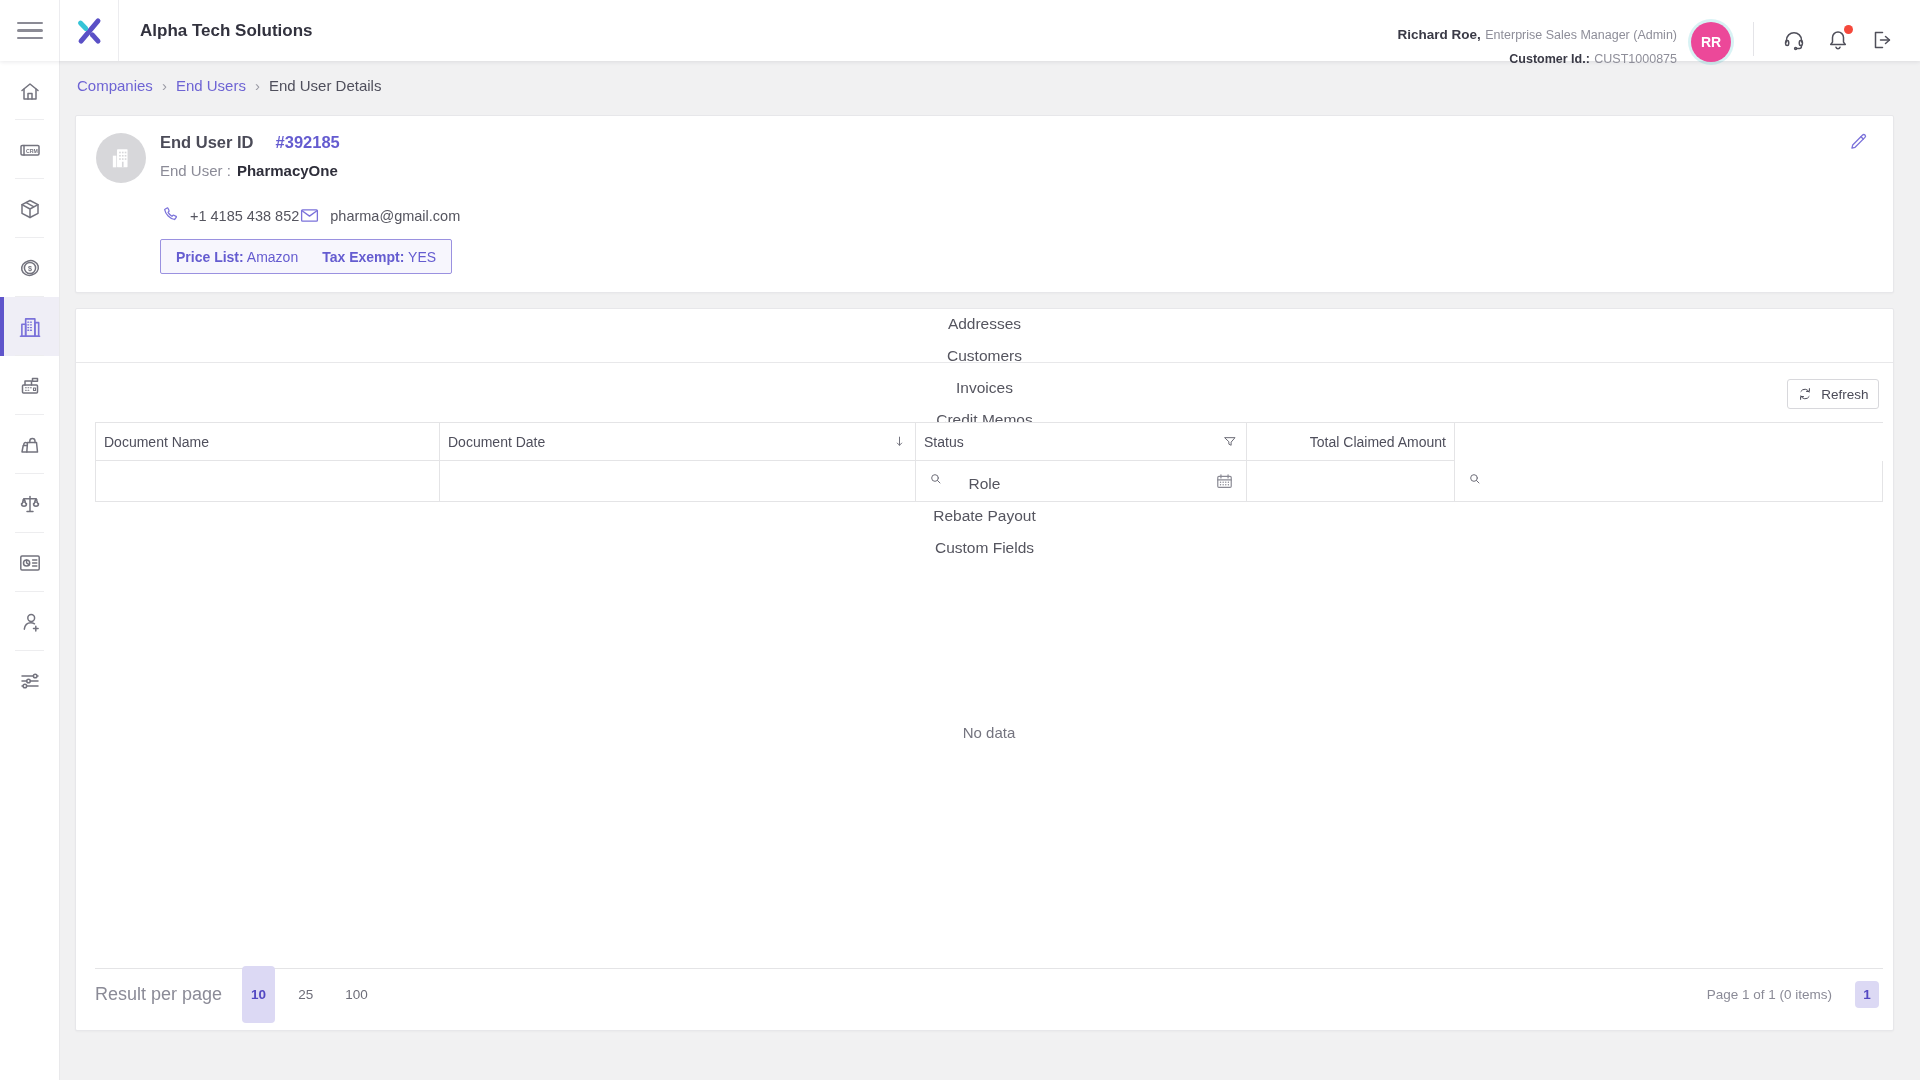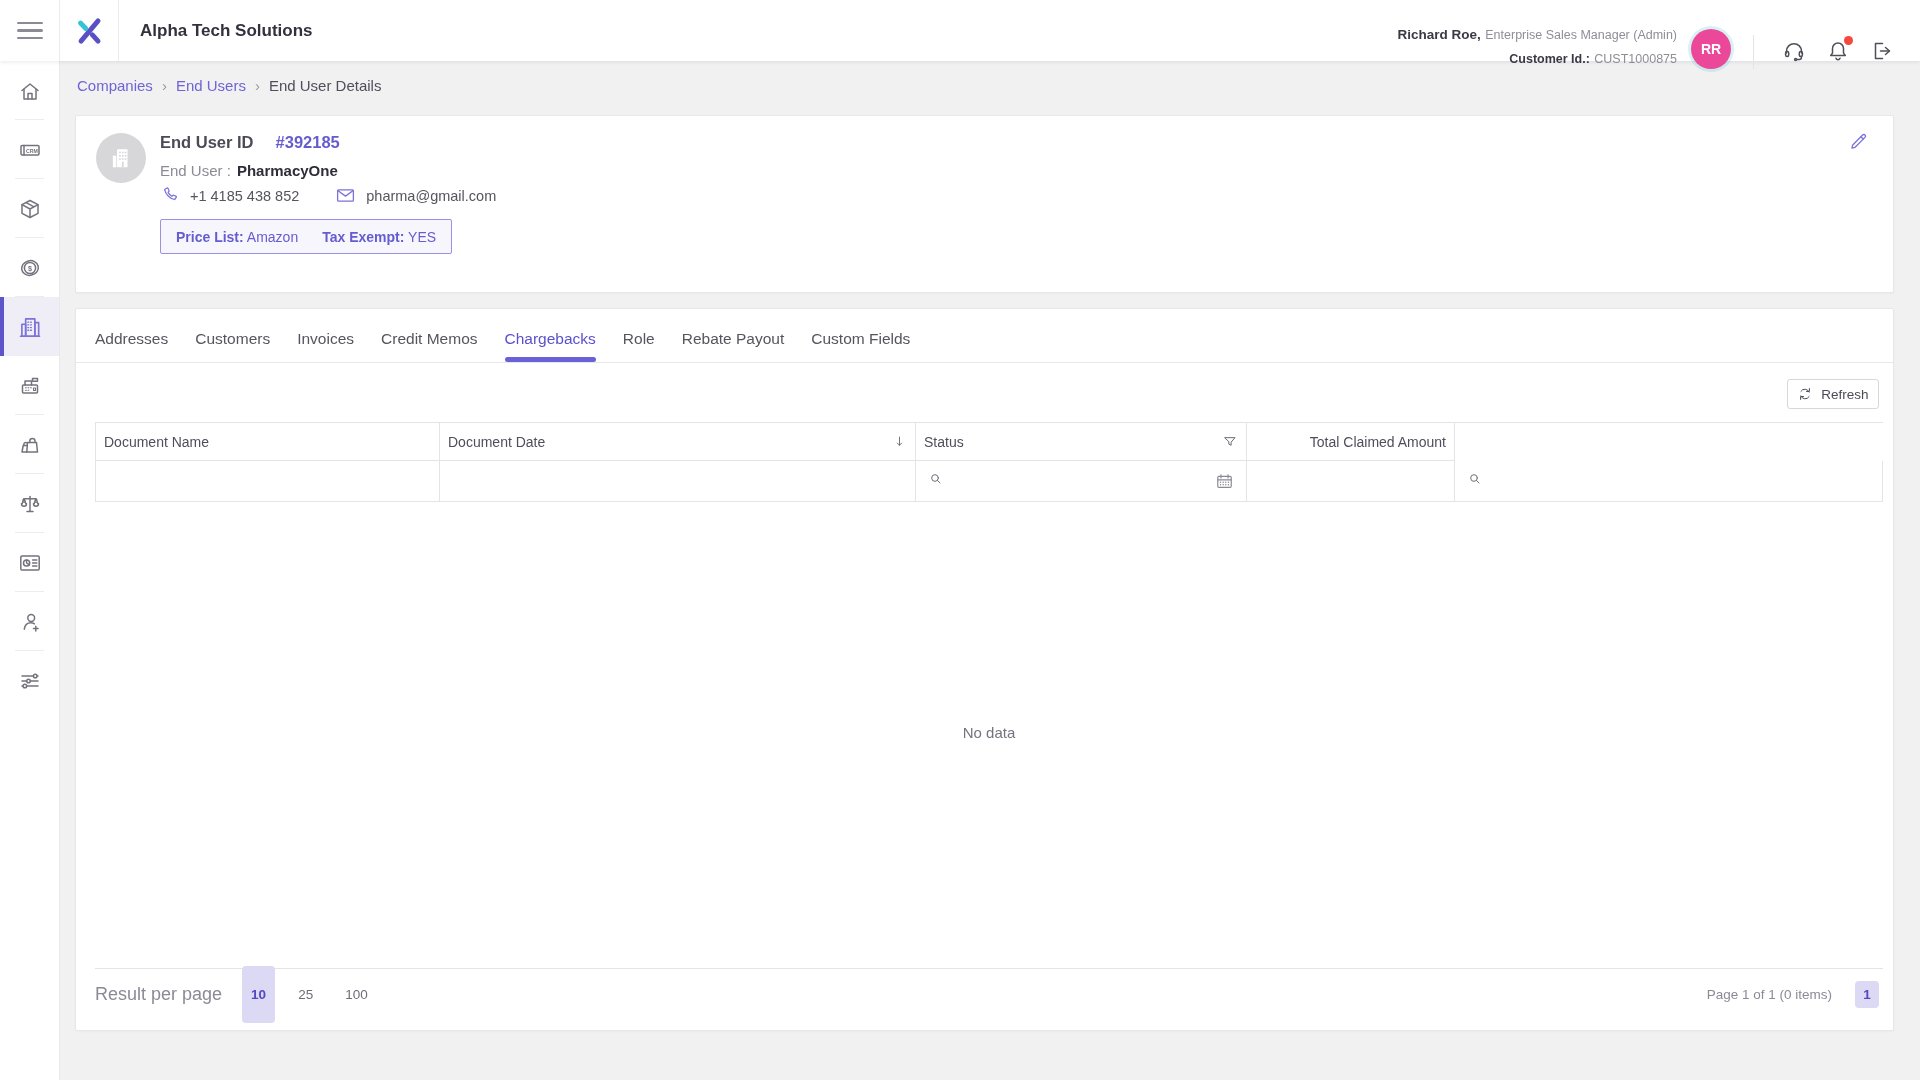--- a/index.html
+++ b/index.html
@@ -5,21 +5,21 @@
   html,body{margin:0;padding:0;}
   body{font-family:"Liberation Sans",sans-serif;background:#e9e9ec;}
   .app{position:relative;width:1920px;height:1080px;background:#f1f1f2;overflow:hidden;}
 
   
   .topbar{position:absolute;top:0;left:0;right:0;height:61px;background:#fff;box-shadow:0 1px 4px rgba(40,40,60,.10);z-index:20;display:flex;align-items:center;}
   .hamburger{width:59px;height:61px;background:none;border:0;cursor:pointer;display:flex;flex-direction:column;justify-content:center;align-items:center;gap:5px;}
   .hamburger span{display:block;width:26px;height:2.6px;background:#8b8b95;border-radius:2px;}
   .logo-cell{width:58px;height:61px;border-left:1px solid #ececef;border-right:1px solid #ececef;display:flex;align-items:center;justify-content:center;cursor:pointer;}
   .app-title{margin-left:21px;font-size:17px;font-weight:700;color:#32323e;}
-  .topbar-right{margin-left:auto;display:flex;align-items:flex-end;margin-right:16px;margin-top:30px;}
+  .topbar-right{margin-left:auto;display:flex;align-items:flex-start;margin-right:16px;margin-top:30px;}
   .user-meta{text-align:right;line-height:1.45;}
   .user-meta .l1 .nm{font-size:13.5px;font-weight:700;color:#3a3a46;}
   .user-meta .l1 .rl{font-size:12.5px;color:#8e8e99;}
   .user-meta .l2 .cl{font-size:12.5px;font-weight:700;color:#3a3a46;}
   .user-meta .l2 .cv{font-size:12.5px;color:#8e8e99;}
   .avatar{width:40px;height:40px;margin-left:14px;border-radius:50%;background:#ec4899;color:#fff;font-size:14px;font-weight:700;display:flex;align-items:center;justify-content:center;cursor:pointer;box-shadow:0 0 0 3px rgba(37,183,196,.18);}
   .vdiv{width:1px;height:34px;background:#e4e4e8;margin:0 18px 0 22px;}
   .icon-btn{background:none;border:0;cursor:pointer;color:#4f4f5a;padding:6px 10px;position:relative;display:flex;align-items:center;}
   .icon-btn .dot{position:absolute;top:3px;right:7px;width:9px;height:9px;border-radius:50%;background:#f5483b;}
 
@@ -41,29 +41,29 @@
   .card-user{left:16px;top:54px;width:1817px;height:176px;}
   .card-table{left:16px;top:247px;width:1817px;height:721px;}
 
   
   .entity-avatar{position:absolute;left:20px;top:17px;width:50px;height:50px;border-radius:50%;background:#d7d7da;display:flex;align-items:center;justify-content:center;}
   .entity-info{position:absolute;left:84px;top:17px;}
   .row1{font-size:16.5px;font-weight:600;color:#4b4b58;display:flex;gap:22px;}
   .row1 .id-link{color:#655cd0;text-decoration:none;cursor:pointer;}
   .row2{margin-top:10px;font-size:15px;color:#8b8b97;display:flex;gap:6px;}
   .row2 .strong{color:#2e2e3a;font-weight:700;}
-  .row3{margin-top:6px;display:flex;gap:36px;align-items:center;font-size:14.5px;color:#55555f;}
+  .row3{margin-top:26px;display:flex;align-items:center;font-size:14.5px;color:#55555f;}
   .contact{display:flex;align-items:center;gap:10px;}
   .contact svg{color:#7b72da;}
   .pricebox{margin-top:13px;display:inline-flex;align-items:center;gap:24px;height:33px;padding:0 15px;border:1px solid #9a91e0;background:#f7f6fd;border-radius:2px;font-size:14px;color:#655cd0;}
   .pricebox b{font-weight:700;}
   .edit-btn{position:absolute;right:18px;top:14px;background:none;border:0;color:#7b72da;cursor:pointer;}
 
   
-  .tabs{position:absolute;left:0;right:0;top:0;height:54px;display:flex;align-items:center;gap:27px;padding:6px 19px 0;border-bottom:1px solid #e8e8ea;box-sizing:border-box;}
+  .tabs{position:absolute;left:0;right:0;top:0;height:54px;display:flex;align-items:center;gap:14px;padding:6px 19px 0;border-bottom:1px solid #e8e8ea;box-sizing:border-box;flex-direction:column;}
   .tab{font-size:15.5px;color:#55555f;height:100%;display:flex;align-items:center;position:relative;cursor:pointer;}
   .tab.active{color:#5b51cc;}
   .tab.active::after{content:"";position:absolute;left:0;right:0;bottom:0;height:5px;background:#6a60d8;border-radius:3px;}
 
   .refresh-btn{position:absolute;right:14px;top:70px;height:30px;min-width:92px;display:flex;align-items:center;justify-content:center;gap:8px;background:#fff;border:1px solid #d8d8dc;border-radius:3px;font-size:13.5px;color:#4b4b58;cursor:pointer;font-family:inherit;margin-left:12px;}
 
   
   .table{position:absolute;left:19px;top:113px;width:1788px;}
   .thead,.tfilter{display:grid;grid-template-columns:345px 476px 331px 208px 428px;}
   .thead{height:38px;border-top:1px solid #e4e4e6;}

